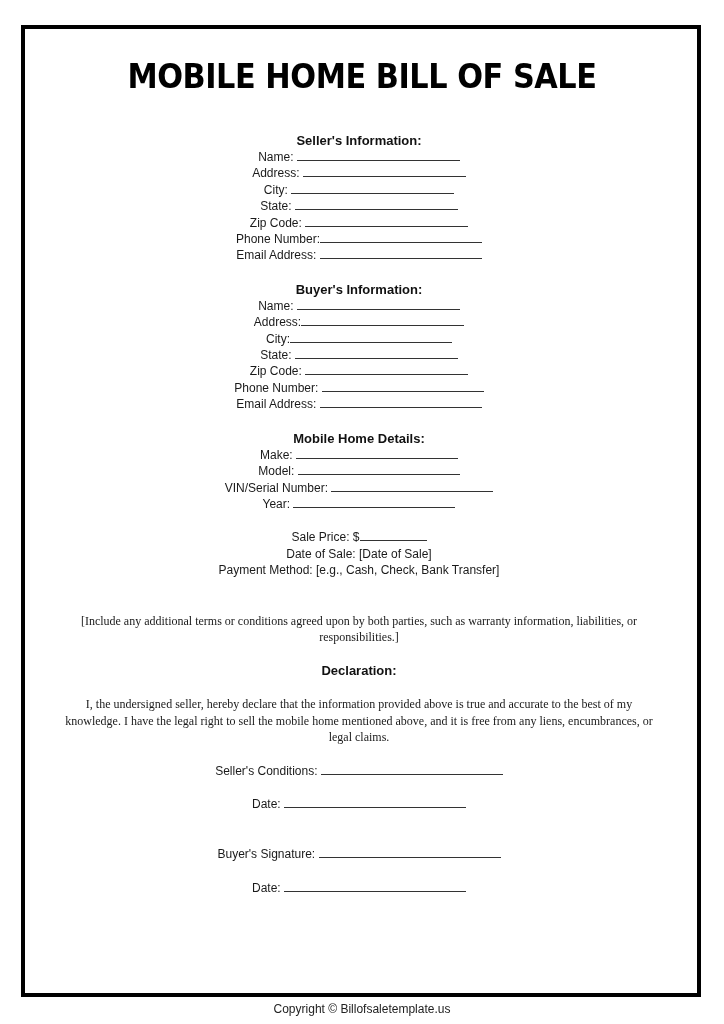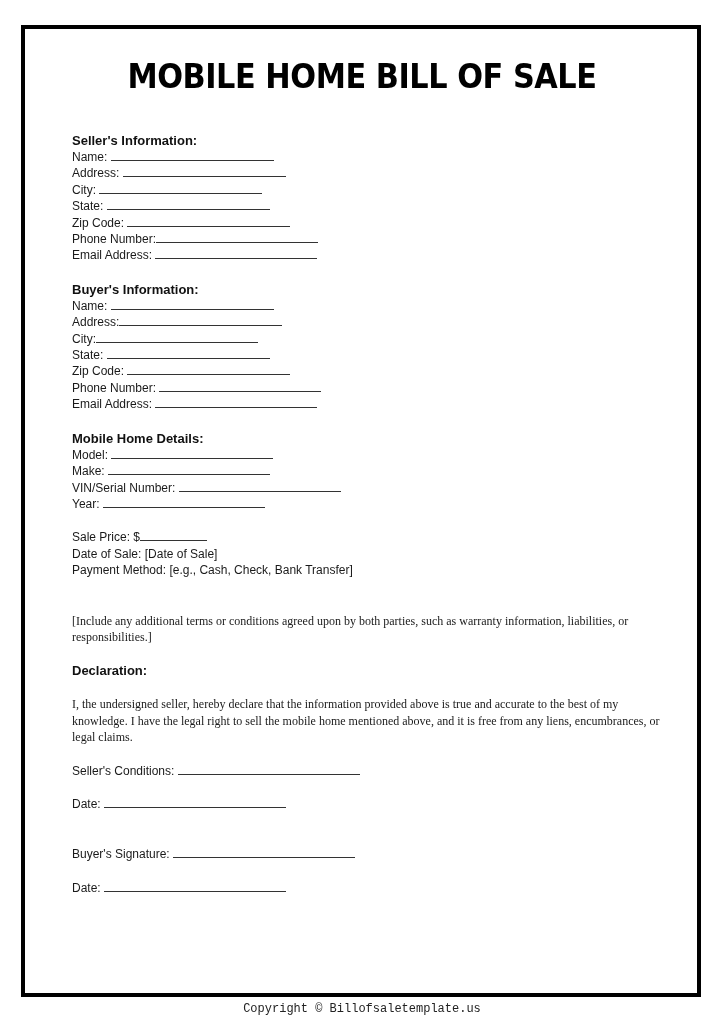--- a/index.html
+++ b/index.html
@@ -3,27 +3,27 @@
 <meta charset="utf-8">
 <style>
   html, body { margin:0; padding:0; background:#ffffff; }
   body { width:724px; height:1024px; position:relative; overflow:hidden;
          font-family:"Liberation Sans", sans-serif; color:#1a1a1a; }
   .frame { position:absolute; left:21px; top:25px; width:672px; height:964px;
            border:4px solid #000; background:#fff; }
   .title { position:absolute; left:0; right:0; top:57px; text-align:center;
            font-family:"DejaVu Sans", sans-serif; font-weight:bold; font-size:33px;
            letter-spacing:-0.5px; color:#000; transform:scaleX(0.92); }
-  .content { position:absolute; left:72px; top:132px; width:590px; font-size:12px; line-height:16.4px; }
+  .content { position:absolute; left:64px; top:132px; width:590px; font-size:12px; line-height:16.4px;text-align:center; }
   .h { font-weight:bold; font-size:13px; line-height:17px; color:#111; }
   .line { white-space:pre; }
   .u { display:inline-block; border-bottom:1px solid #333; height:11px; vertical-align:baseline; }
   .gap-s { height:17px; }
   .p { line-height:16.4px;font-family:Liberation Serif, serif; }
-  .footer { position:absolute; left:0; right:0; top:1002px; text-align:center; font-size:12px; color:#222;font-family:Liberation Mono, monospace; }
+  .footer { position:absolute; left:0; right:0; top:1002px; text-align:center; font-size:12px; color:#222; }
 </style>
 </head>
 <body>
 
 <div class="frame"></div>
 <div class="title">MOBILE HOME BILL OF SALE</div>
 
 <div class="content">
 
   <div class="h">Seller's Information:</div>
@@ -45,22 +45,22 @@
     <div class="line"><span>City:</span><span class="u" style="width:162px"></span></div>
     <div class="line"><span>State: </span><span class="u" style="width:163px"></span></div>
     <div class="line"><span>Zip Code: </span><span class="u" style="width:163px"></span></div>
     <div class="line"><span>Phone Number: </span><span class="u" style="width:162px"></span></div>
     <div class="line"><span>Email Address: </span><span class="u" style="width:162px"></span></div>
   </div>
   <div class="gap-s"></div>
 
   <div class="h">Mobile Home Details:</div>
   <div>
+    <div class="line"><span>Make: </span><span class="u" style="width:162px"></span></div>
     <div class="line"><span>Model: </span><span class="u" style="width:162px"></span></div>
-    <div class="line"><span>Make: </span><span class="u" style="width:162px"></span></div>
     <div class="line"><span>VIN/Serial Number: </span><span class="u" style="width:162px"></span></div>
     <div class="line"><span>Year: </span><span class="u" style="width:162px"></span></div>
   </div>
   <div class="gap-s"></div>
 
   <div class="line"><span>Sale Price: $</span><span class="u" style="width:67px"></span></div>
   <div class="line">Date of Sale: [Date of Sale]</div>
   <div class="line">Payment Method: [e.g., Cash, Check, Bank Transfer]</div>
   <div class="gap-s"></div>
   <div class="gap-s"></div>

